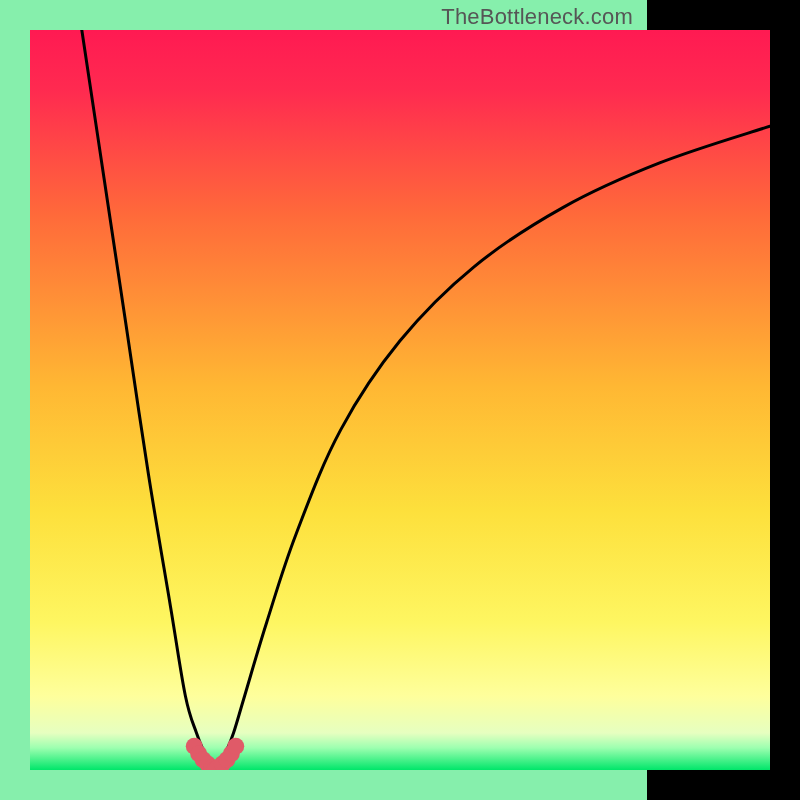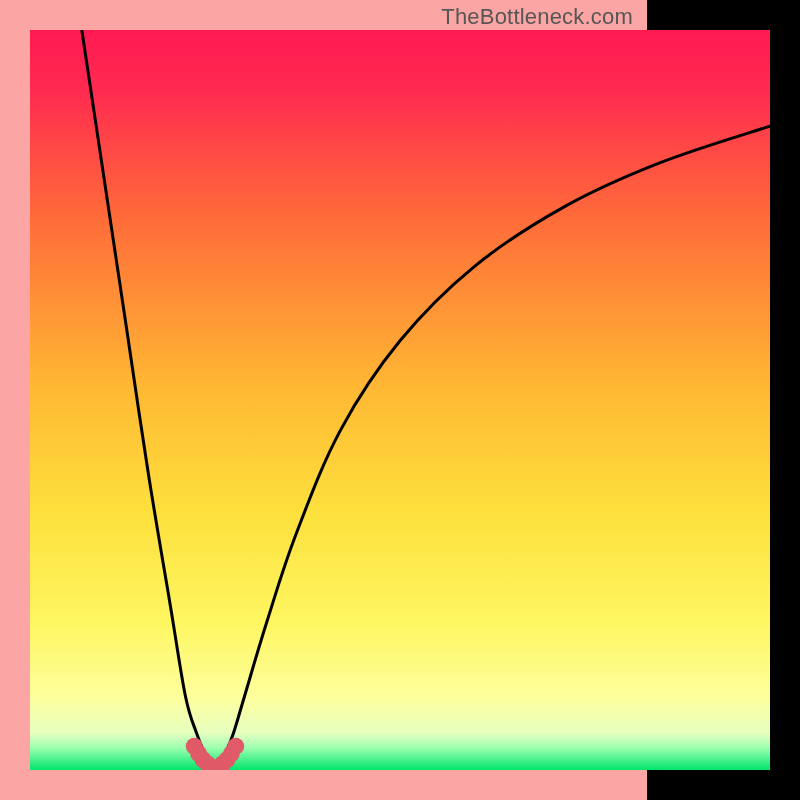--- a/index.html
+++ b/index.html
@@ -8,21 +8,21 @@
     width: 800px;
     height: 800px;
     overflow: hidden;
     background: #000;
     font-family: Arial, Helvetica, sans-serif;
   }
   .frame {
     position: absolute;
     top: 0; left: 0;
     width: 647px; height: 800px;
-    background: #fca5a5;
+    background: #86efac;
   }
   .plot-area {
     position: absolute;
     top: 30px;
     left: 30px;
     width: 740px;
     height: 740px;
     overflow: hidden;
   }
   .plot-svg {

